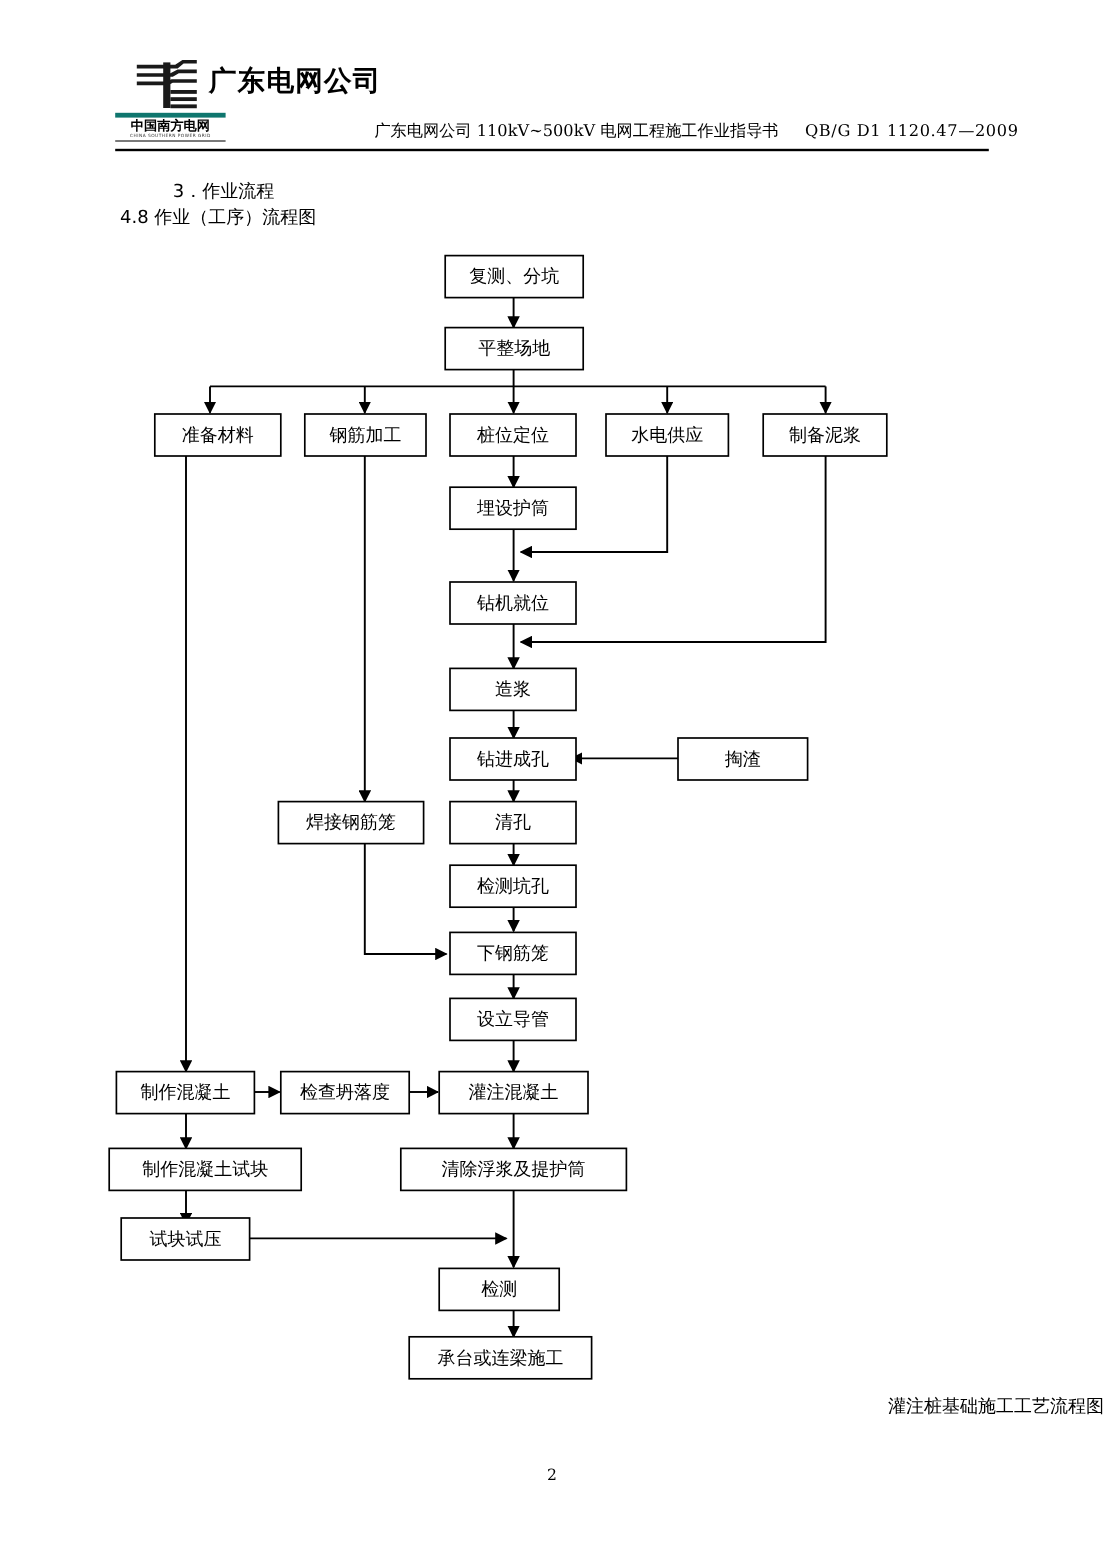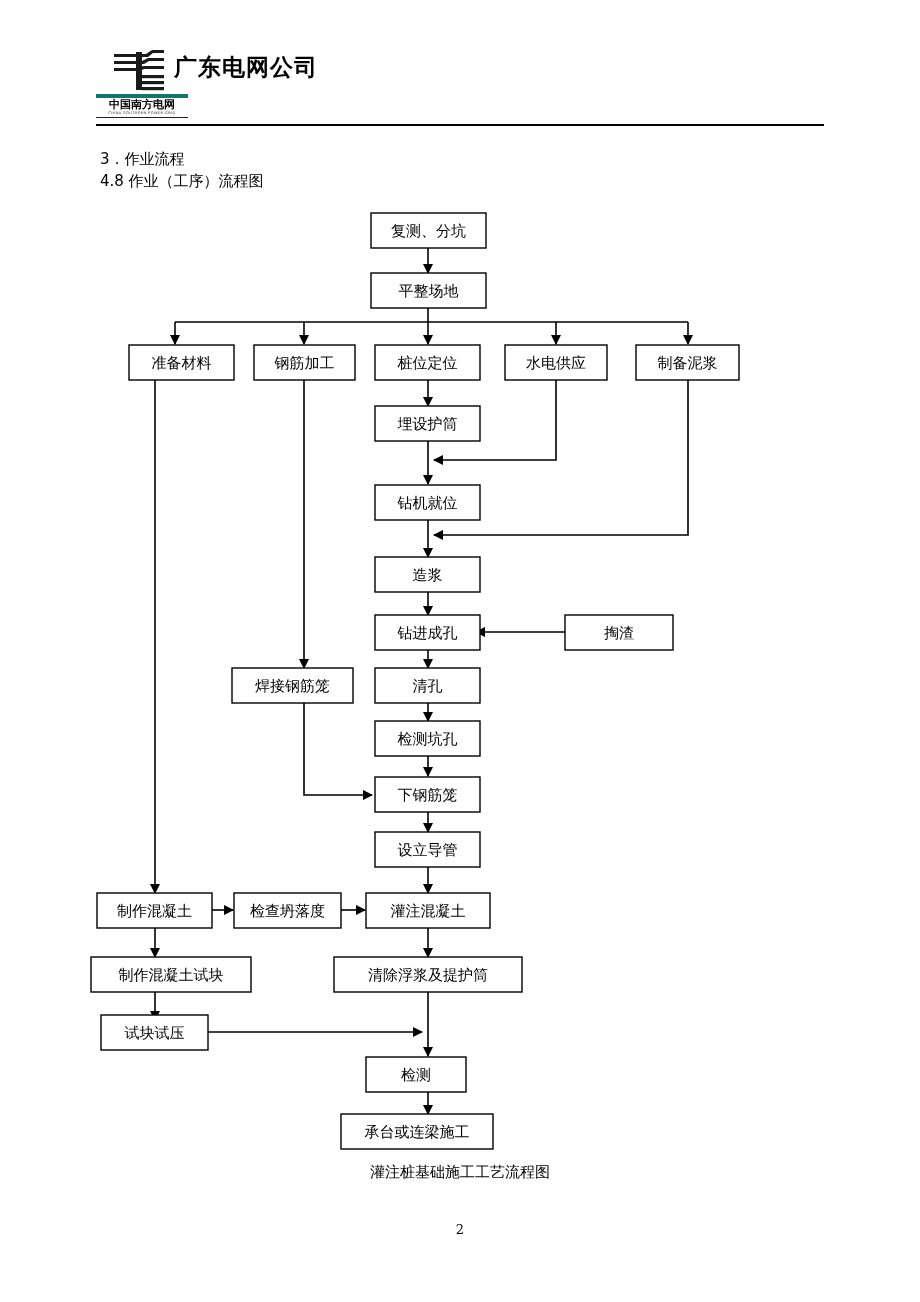--- a/index.html
+++ b/index.html
@@ -97,21 +97,21 @@
   }
 
   
   .section-heading {
     position: absolute;
     left: 100px;
     font-family: "DejaVu Sans", "Liberation Sans", sans-serif;
     font-size: 15px;
     white-space: nowrap;
   }
-  #heading-3 { top: 150px; }
+  #heading-3 { top: 150px; margin-left: 44px; }
   #heading-3-1 { top: 172px; }
 
   
   #flowchart {
     position: absolute;
     left: 0;
     top: 0;
     width: 920px;
     height: 1302px;
   }
@@ -133,21 +133,21 @@
     stroke-width: 1.6;
     fill: none;
   }
 
   
   #figure-caption {
     position: absolute;
     top: 1163px;
     left: 0;
     width: 920px;
-    text-align: center;
+    text-align: right;
     font-size: 15px;
   }
   #page-number {
     position: absolute;
     top: 1222px;
     left: 0;
     width: 920px;
     text-align: center;
     font-size: 13px;
   }
@@ -167,20 +167,23 @@
       <rect x="30" y="33" width="22" height="3.2" fill="#1a1a1a"></rect>
       <rect x="30" y="39" width="22" height="3.2" fill="#1a1a1a"></rect>
     </svg>
     <div class="logo-cn-name">广东电网公司</div>
     <div class="logo-sub">
       <span class="logo-sub-cn">中国南方电网</span>
       <span class="logo-sub-en">CHINA SOUTHERN POWER GRID</span>
     </div>
   </div>
 
+  <div class="header-right">
+    <span>广东电网公司 110kV~500kV 电网工程施工作业指导书</span><span class="std-code">QB/G D1 1120.47—2009</span>
+  </div>
 </div>
 <div id="header-rule"></div>
 
 <div class="section-heading" id="heading-3">3．作业流程</div>
 <div class="section-heading" id="heading-3-1">4.8 作业（工序）流程图</div>
 
 <svg id="flowchart" viewBox="0 0 920 1302">
   <defs>
     <marker id="arrow" viewBox="0 0 10 10" refX="9" refY="5" markerWidth="6.5" markerHeight="6.5" orient="auto-start-reverse">
       <path d="M 0 0 L 10 5 L 0 10 z" fill="#000"></path>

